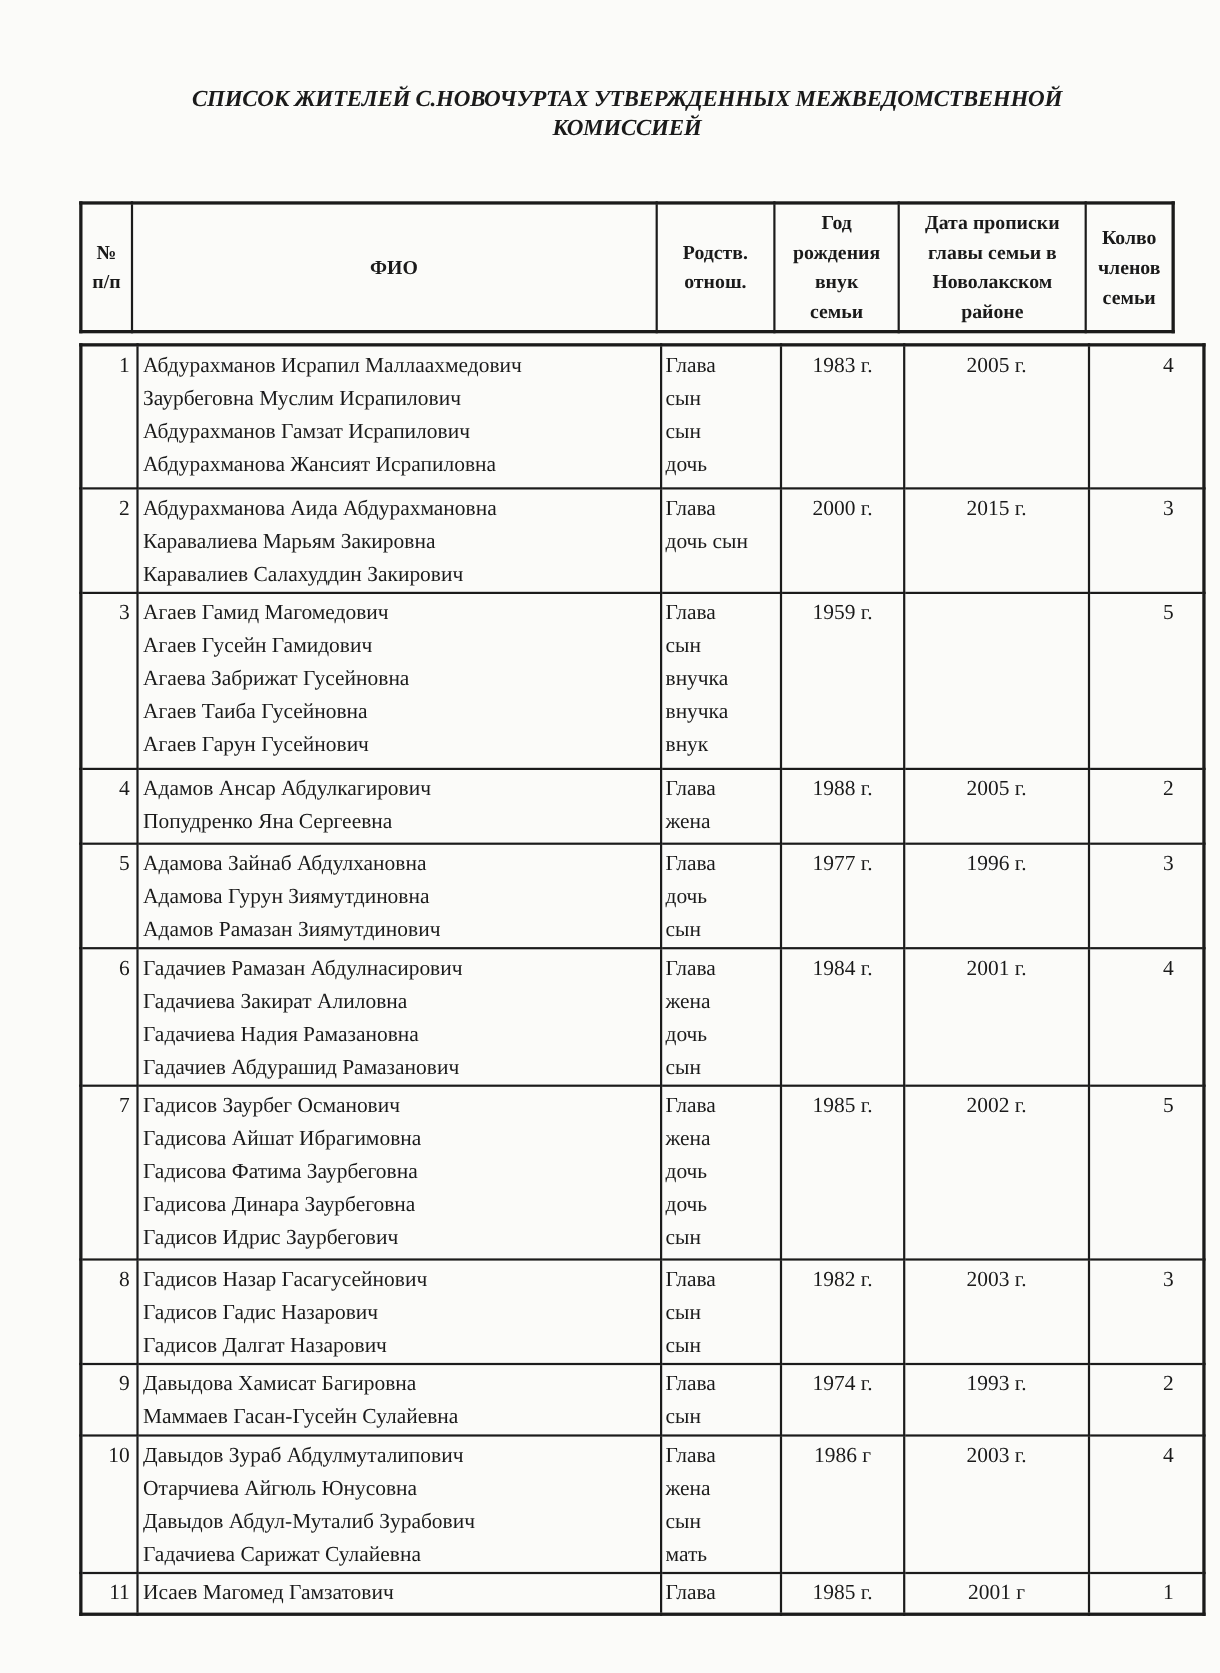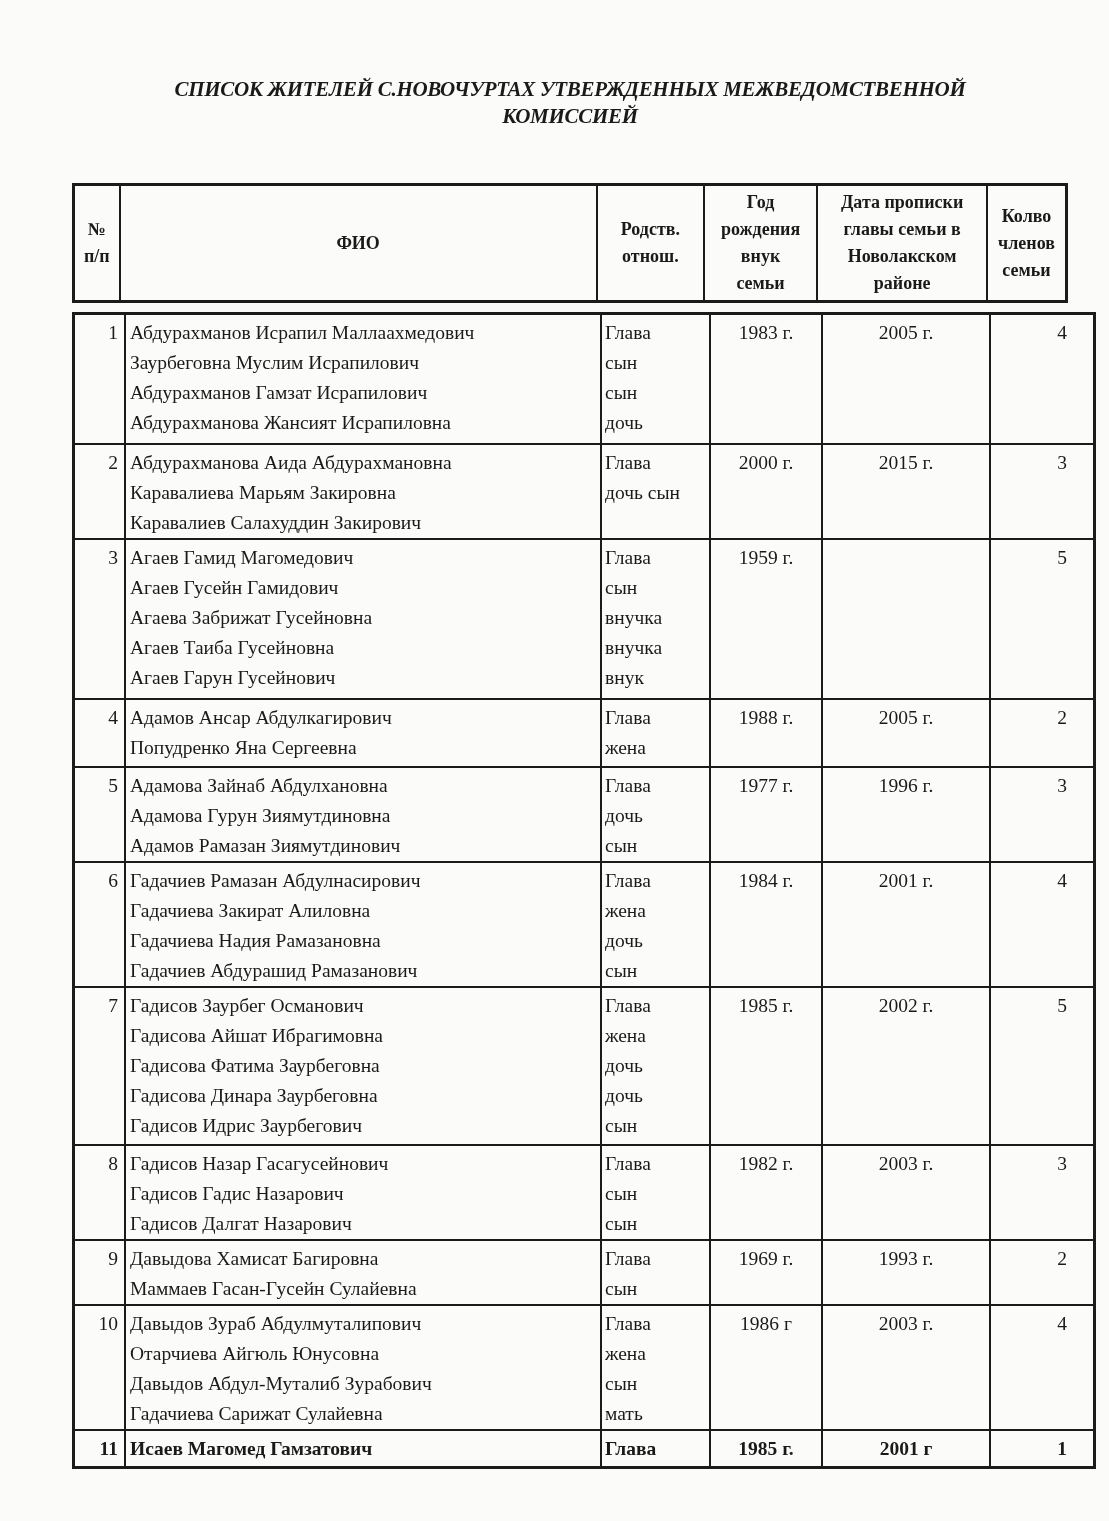--- a/index.html
+++ b/index.html
@@ -221,21 +221,21 @@
       <tr style="height: 62px;">
         <td class="c-num">9</td>
         <td class="c-fio">
           <span class="line">Давыдова Хамисат Багировна</span>
           <span class="line">Маммаев Гасан-Гусейн Сулайевна</span>
         </td>
         <td class="c-rel">
           <span class="line">Глава</span>
           <span class="line">сын</span>
         </td>
-        <td class="c-year">1969 г.</td>
+        <td class="c-year">1974 г.</td>
         <td class="c-reg">1993 г.</td>
         <td class="c-cnt">2</td>
       </tr>
       <tr style="height: 125px;">
         <td class="c-num">10</td>
         <td class="c-fio">
           <span class="line">Давыдов Зураб Абдулмуталипович</span>
           <span class="line">Отарчиева Айгюль Юнусовна</span>
           <span class="line">Давыдов Абдул-Муталиб Зурабович</span>
           <span class="line">Гадачиева Сарижат Сулайевна</span>
@@ -243,21 +243,21 @@
         <td class="c-rel">
           <span class="line">Глава</span>
           <span class="line">жена</span>
           <span class="line">сын</span>
           <span class="line">мать</span>
         </td>
         <td class="c-year">1986 г</td>
         <td class="c-reg">2003 г.</td>
         <td class="c-cnt">4</td>
       </tr>
-      <tr style="height: 38px; font-weight: bold;">
+      <tr style="height: 38px;">
         <td class="c-num">11</td>
         <td class="c-fio">
           <span class="line">Исаев Магомед Гамзатович</span>
         </td>
         <td class="c-rel">
           <span class="line">Глава</span>
         </td>
         <td class="c-year">1985 г.</td>
         <td class="c-reg">2001 г</td>
         <td class="c-cnt">1</td>

